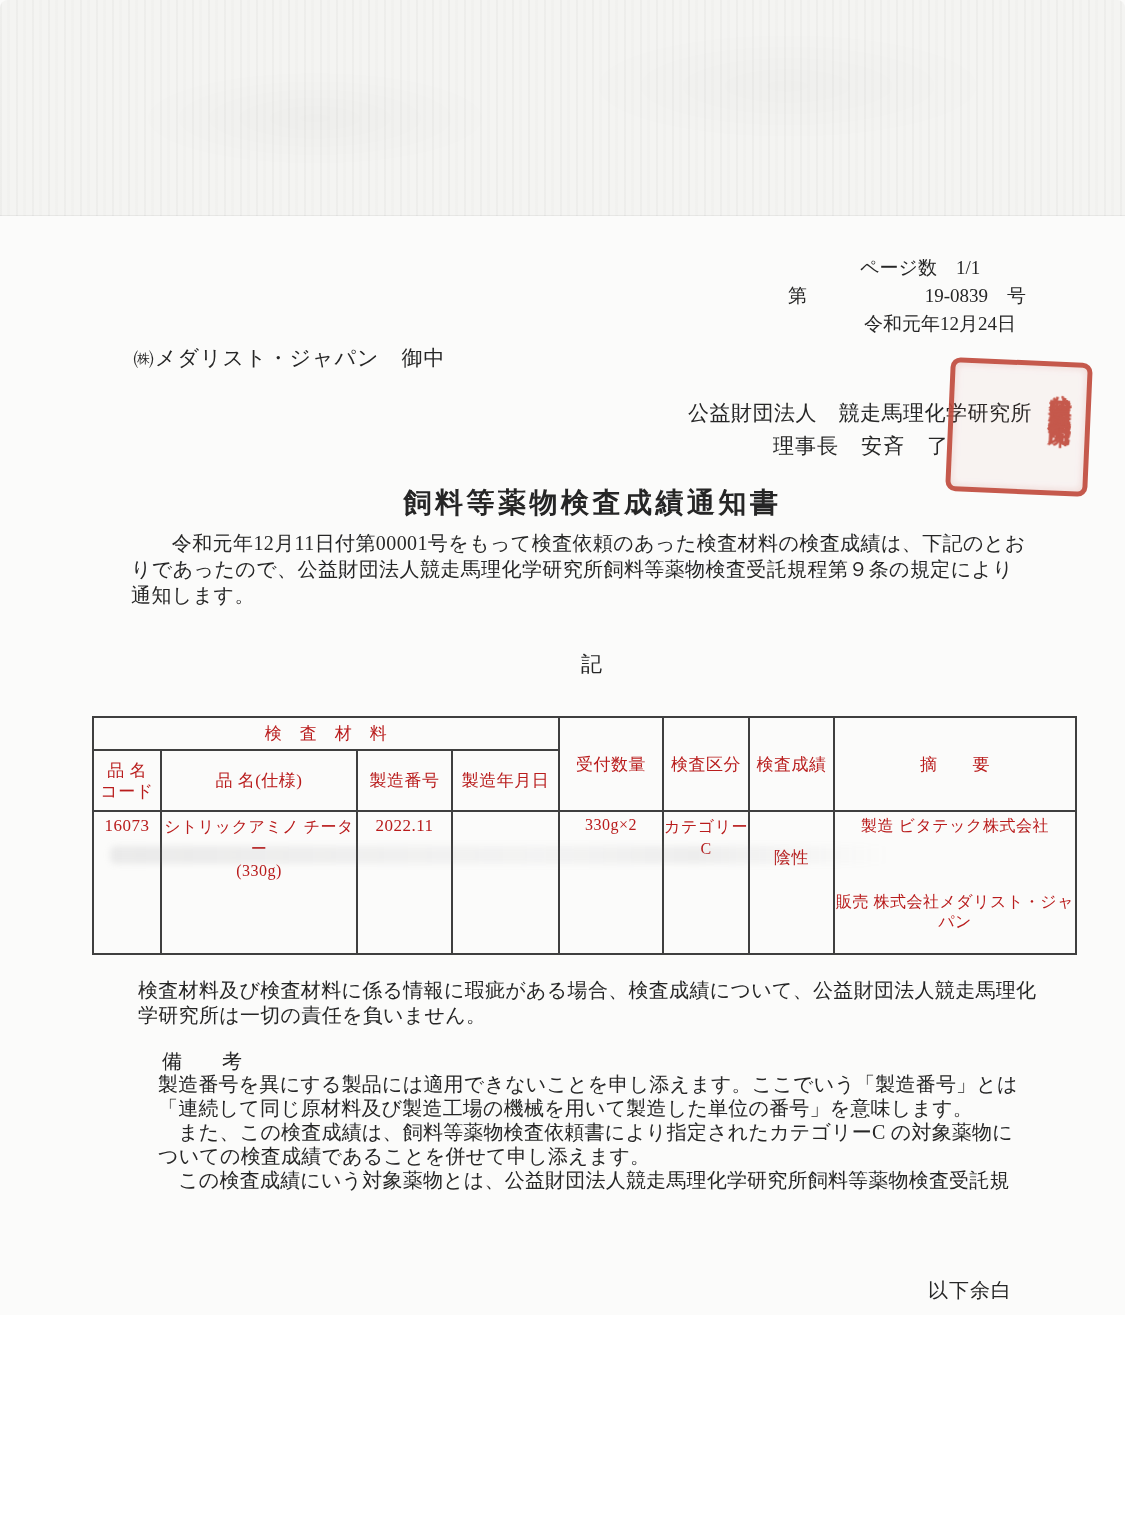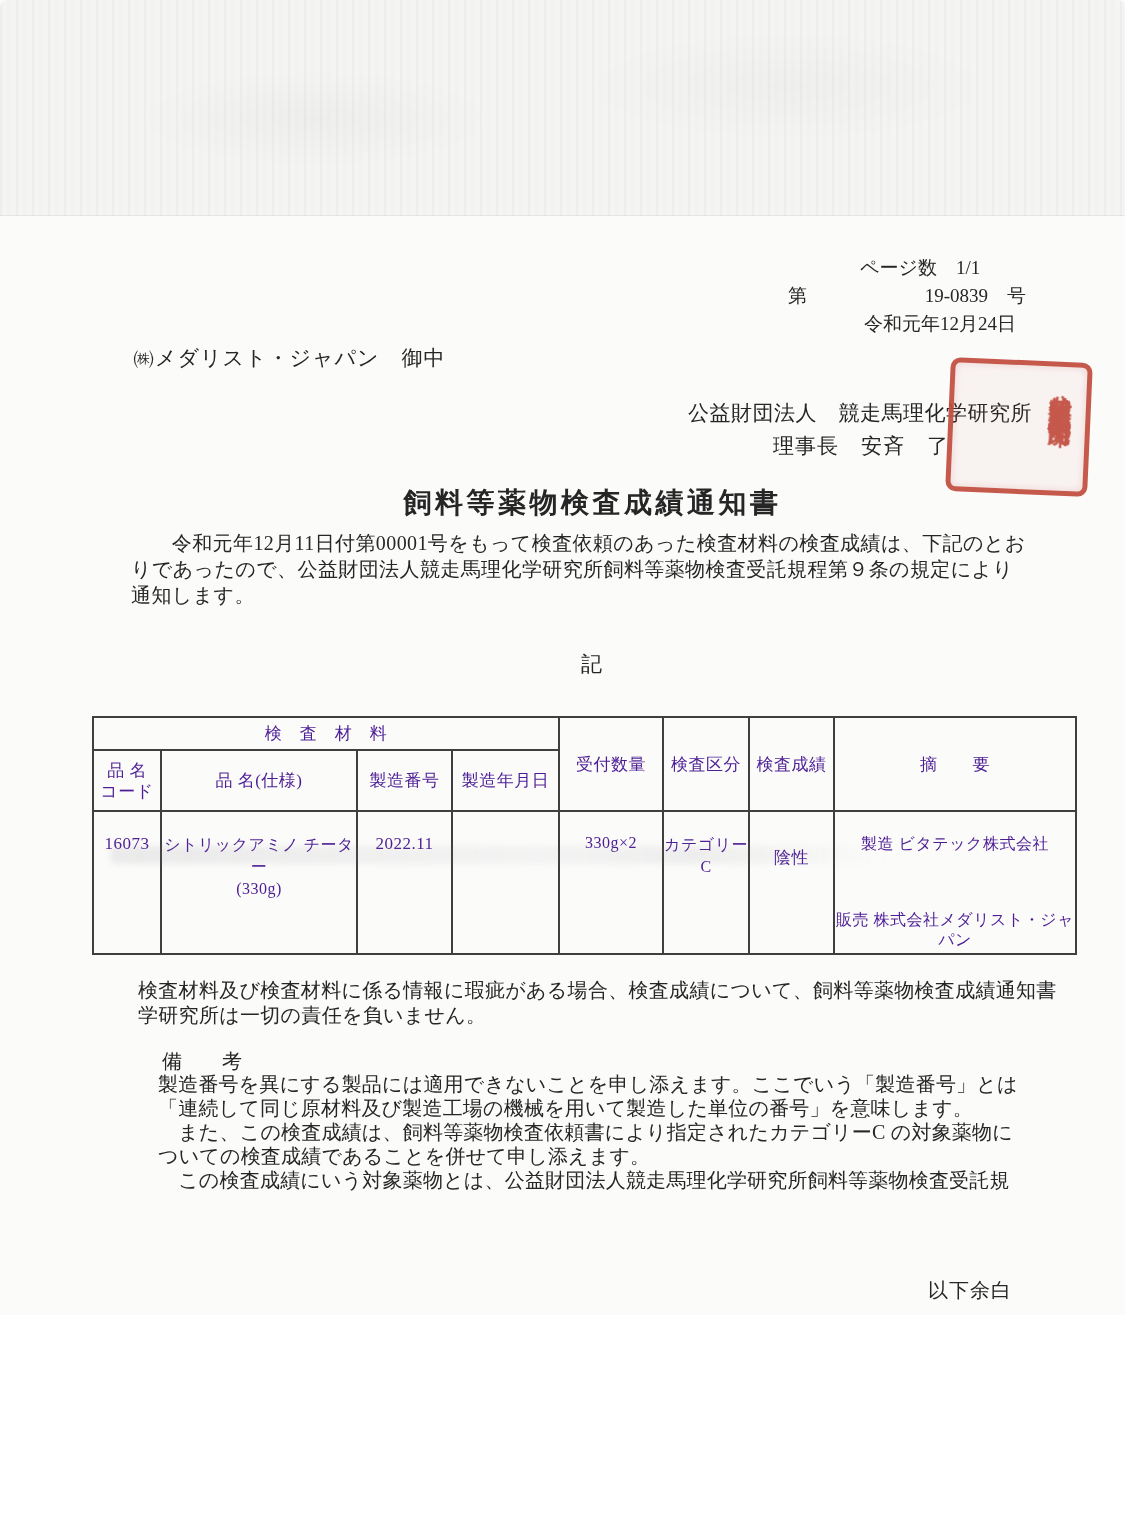--- a/index.html
+++ b/index.html
@@ -62,33 +62,33 @@
     transform:translateX(30px);
   }
 
   .intro { left:131px; top:530px; width:900px; font-size:20px; line-height:26px; letter-spacing:0.4px; }
   .record-marker { left:0; right:0; top:650px; text-align:center; font-size:21px; letter-spacing:2px; transform:translateX(30px); }
 
   
   table.insp {
     position:absolute; left:92px; top:716px; width:983px;
     border-collapse:collapse; table-layout:fixed;
-    font-size:17px; color:#4c1d95;
+    font-size:17px; color:#b91c1c;
   }
   table.insp td {
     border:2px solid #3f3f3f; padding:0;
     text-align:center; vertical-align:middle;
     letter-spacing:0.5px;
   }
   tr.r1 { height:33px; }
   tr.r2 { height:61px; }
   tr.r3 { height:143px; }
   .pre { white-space:pre-line; }
   tr.r2 td { font-size:17px; line-height:21px; }
-  tr.r3 td { vertical-align:top; padding-top:22px; }
+  tr.r3 td { vertical-align:top; padding-top:4px; }
   td.cell-name { text-align:left; padding-left:7px; padding-right:4px; font-size:16px; line-height:22px; }
   td.cell-qty { text-align:left; padding-left:7px; font-size:16px; }
   td.cell-cat { font-size:16px; line-height:22px; }
   td.cell-res { padding-top:34px !important; }
   td.cell-sum { text-align:left; padding-left:8px; padding-right:4px; font-size:16px; line-height:20px; }
   .sum-line2 { margin-top:56px; }
 
   
   .smudge {
     left:110px; top:846px; width:780px; height:18px;
@@ -174,21 +174,21 @@
           <div>製造 ビタテック株式会社</div>
           <div class="sum-line2">販売 株式会社メダリスト・ジャパン</div>
         </td>
       </tr>
     </tbody>
   </table>
 
   <div class="abs smudge"></div>
 
   <div class="abs liability">
-      <div class="tline">検査材料及び検査材料に係る情報に瑕疵がある場合、検査成績について、飼料等薬物検査成績通知書</div>
+      <div class="tline">検査材料及び検査材料に係る情報に瑕疵がある場合、検査成績について、公益財団法人競走馬理化</div>
       <div class="tline">学研究所は一切の責任を負いません。</div>
     </div>
 
   <div class="abs remarks-label">備　　考</div>
   <div class="abs remarks">
       <div class="tline">製造番号を異にする製品には適用できないことを申し添えます。ここでいう「製造番号」とは</div>
       <div class="tline">「連続して同じ原材料及び製造工場の機械を用いて製造した単位の番号」を意味します。</div>
       <div class="tline">　また、この検査成績は、飼料等薬物検査依頼書により指定されたカテゴリーC の対象薬物に</div>
       <div class="tline">ついての検査成績であることを併せて申し添えます。</div>
       <div class="tline">　この検査成績にいう対象薬物とは、公益財団法人競走馬理化学研究所飼料等薬物検査受託規</div>

